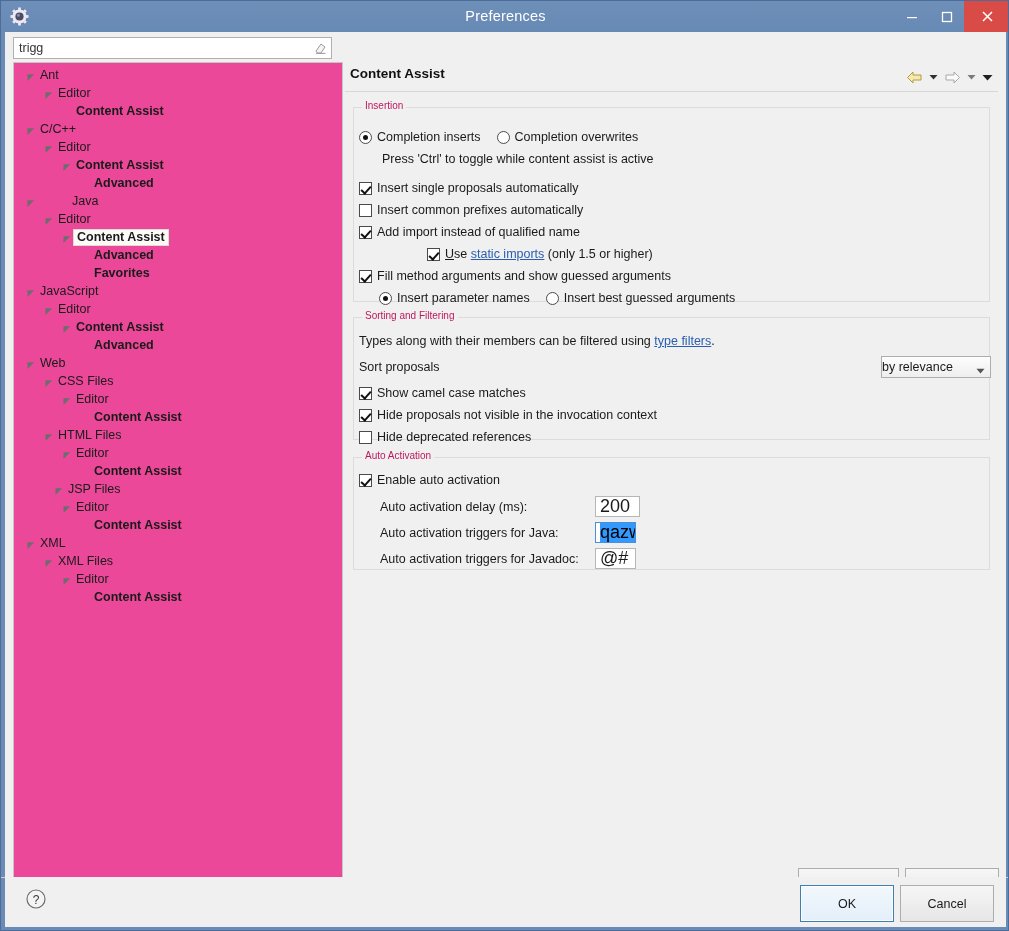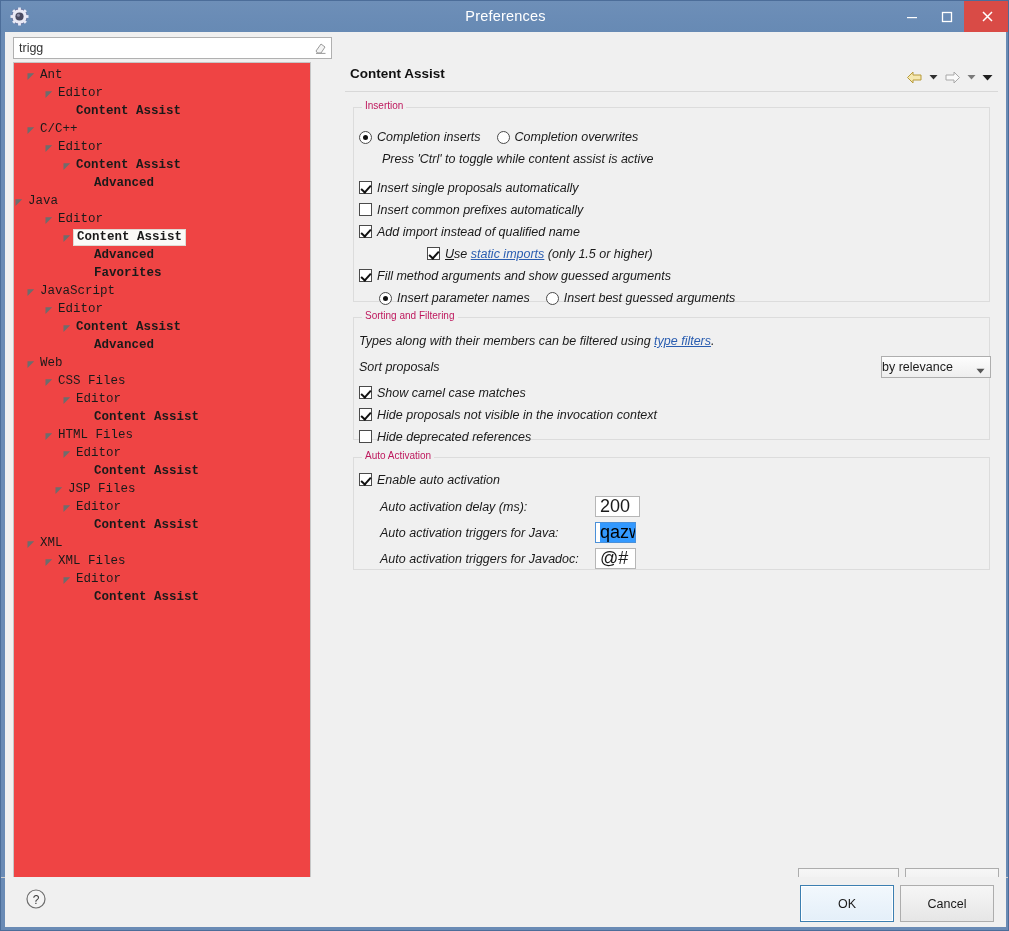--- a/index.html
+++ b/index.html
@@ -71,24 +71,23 @@
     padding: 0 5px;
   }
   .erase-icon {
     position: absolute; right: 4px; top: 3px;
     width: 14px; height: 14px;
   }
 
   
   .treepanel {
     position: absolute; left: 8px; top: 30px;
-    width: 298px; height: 838px;
-    background: #ef4444; border: 1px solid #c6c6c6;
+    width: 330px; height: 838px;
+    background: #ec4899; border: 1px solid #c6c6c6;
     overflow: hidden;
-    font-family: Liberation Mono, monospace;
   }
   .tree { position: absolute; left: 0; top: 3px; width: 100%; }
   .tnode {
     position: relative;
     height: 18px; line-height: 18px;
     font-size: 12.5px; color: #1a1a1a;
     white-space: nowrap;
     display: flex; align-items: center;
   }
   .tnode .arrow {
@@ -139,21 +138,21 @@
     border: 1px solid #dcdcdc;
     background: transparent;
   }
   .group > .glabel {
     position: absolute; left: 8px; top: -8px;
     background: #f0f0f0;
     padding: 0 3px;
     font-size: 10px; color: #be185d;
   }
 
-  .row { position: absolute; display: flex; align-items: flex-start; white-space: nowrap; font-style: italic; }
+  .row { position: absolute; display: flex; align-items: flex-end; white-space: nowrap; }
   .txt { font-size: 12.5px; color: #1a1a1a; }
 
   
   .cb {
     width: 13px; height: 13px; flex: 0 0 13px;
     border: 1px solid #4a4a4a;
     background: #ffffff;
     margin-right: 5px;
     position: relative;
   }
@@ -339,21 +338,21 @@
           <div class="tnode bold" style="padding-left: 48px;">
             <span class="arrow"><svg width="11" height="11" viewBox="0 0 11 11">
                 <path d="M1.5 2.2 L8.2 2.2 L1.5 9 Z" fill="#6d6d6d"></path>
               </svg></span>
             <span class="lbl">Content Assist</span>
           </div>
           <div class="tnode bold" style="padding-left: 66px;">
             <span class="arrow none"></span>
             <span class="lbl">Advanced</span>
           </div>
-          <div class="tnode" style="">
+          <div class="tnode" style="padding-left: 12px; gap: 32px;">
             <span class="arrow"><svg width="11" height="11" viewBox="0 0 11 11">
                 <path d="M1.5 2.2 L8.2 2.2 L1.5 9 Z" fill="#6d6d6d"></path>
               </svg></span>
             <span class="lbl">Java</span>
           </div>
           <div class="tnode" style="padding-left: 30px;">
             <span class="arrow"><svg width="11" height="11" viewBox="0 0 11 11">
                 <path d="M1.5 2.2 L8.2 2.2 L1.5 9 Z" fill="#6d6d6d"></path>
               </svg></span>
             <span class="lbl">Editor</span>

